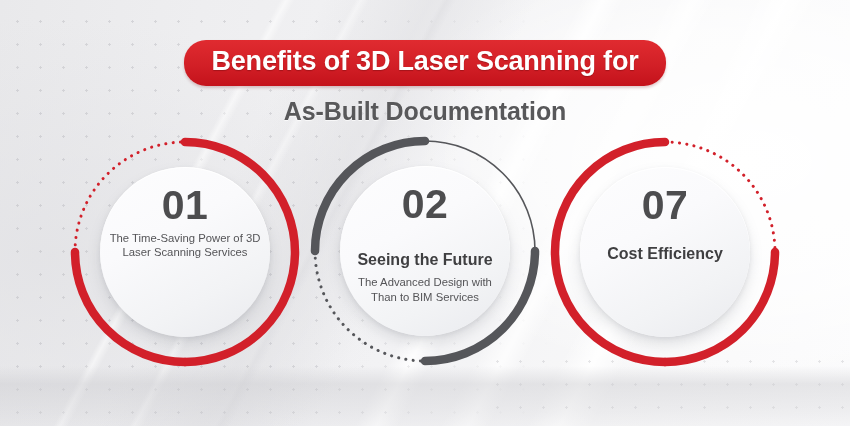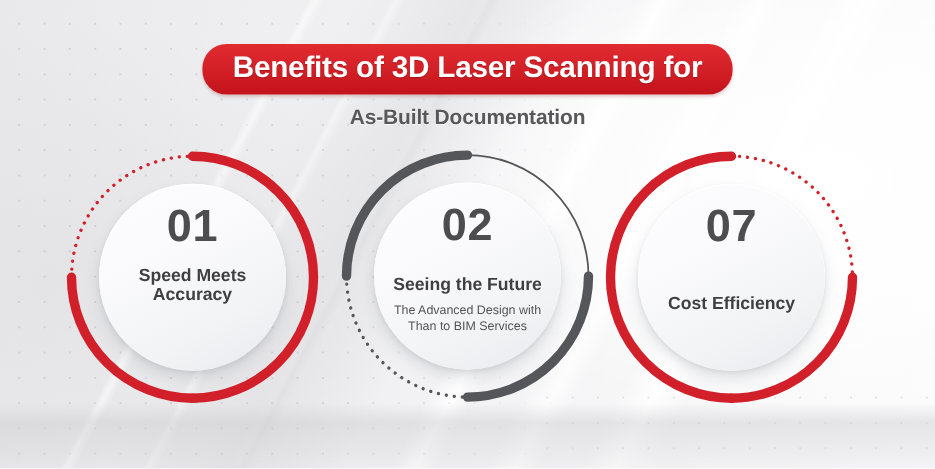--- a/index.html
+++ b/index.html
@@ -49,21 +49,21 @@
     display:inline-block;margin-top:40px;
     padding:6px 28px 9px 28px;border-radius:22px;
     background:linear-gradient(180deg,#e02b30 0%,#d21f26 55%,#c4121b 100%);
     box-shadow:0 2px 3px rgba(120,20,25,.22);
   }
   #title-badge .t{
     font-size:27px;font-weight:bold;color:#fff;letter-spacing:-.2px;
     text-shadow:0 1px 1px rgba(110,10,15,.45);white-space:nowrap;
   }
   #subtitle{
-    margin-top:11px;font-size:19px;font-weight:bold;color:#58585a;letter-spacing:-.1px;
+    margin-top:11px;font-size:25px;font-weight:bold;color:#58585a;letter-spacing:-.1px;
     text-shadow:0 1px 0 rgba(255,255,255,.7);
   }
 
   
   .node{position:absolute;width:232px;height:232px;}
   .ring{position:absolute;left:0;top:0;width:232px;height:232px;}
   .inner{
     position:absolute;left:31px;top:31px;width:170px;height:170px;border-radius:50%;
     background:
       linear-gradient(152deg,#fdfdfe 0%,#fafafc 38%,#f2f3f5 72%,#e9eaee 100%);
@@ -78,54 +78,54 @@
   .heading{
     font-size:16px;font-weight:bold;color:#3f3f41;line-height:1.13;text-align:center;
     margin-top:16px;max-width:152px;
   }
   .desc{
     font-size:11.3px;color:#545457;line-height:1.28;text-align:center;
     margin-top:5px;max-width:158px;
   }
   .node.n2 .heading{margin-top:26px;}
   .node.n2 .desc{margin-top:6px;}
-  .node.n3 .heading{margin-top:42px;}
+  .node.n3 .heading{margin-top:19px;}
   .node.n3 .desc{margin-top:5px;}
 </style>
 </head>
 <body>
 
 <div id="canvas">
 
   <div id="dots"></div>
   <div id="dots2"></div>
   <div id="topstreaks"></div>
   <div id="band"></div>
 
   <div id="header">
     <div id="title-badge">
       <div class="t">Benefits of 3D Laser Scanning for</div>
     </div>
     <div id="subtitle">As-Built Documentation</div>
   </div>
 
-  <div class="node n1" style="left:59px;top:136px;">
+  <div class="node n1" style="left:69px;top:136px;">
     <svg class="ring" viewBox="0 0 232 232">
 
       <path d="M 116 226 A 110 110 0 0 1 6 116" fill="none" stroke="#D2202A" stroke-width="1.6" stroke-linecap="round"></path>
 
       <path d="M 116 6 A 110 110 0 0 1 116 226" fill="none" stroke="#D2202A" stroke-width="8.5" stroke-linecap="round"></path>
 
       <path d="M 6 116 A 110 110 0 0 0 116 226" fill="none" stroke="#D2202A" stroke-width="8.5" stroke-linecap="round"></path>
 
       <path d="M 6 116 A 110 110 0 0 1 116 6" fill="none" stroke="#D2202A" stroke-width="3" stroke-linecap="round" stroke-dasharray="0.1 7.2"></path>
     </svg>
     <div class="inner">
       <div class="num">01</div>
-      <div class="heading">Speed Meets Accuracy</div>
+      <div class="desc">The Time-Saving Power of 3D Laser Scanning Services</div>
     </div>
   </div>
 
   <div class="node n2" style="left:309px;top:135px;">
     <svg class="ring" viewBox="0 0 232 232">
 
       <path d="M 116 6 A 110 110 0 0 1 226 116" fill="none" stroke="#55565A" stroke-width="1.6" stroke-linecap="round"></path>
 
       <path d="M 116 6 A 110 110 0 0 0 6 116" fill="none" stroke="#55565A" stroke-width="8.5" stroke-linecap="round"></path>
 

